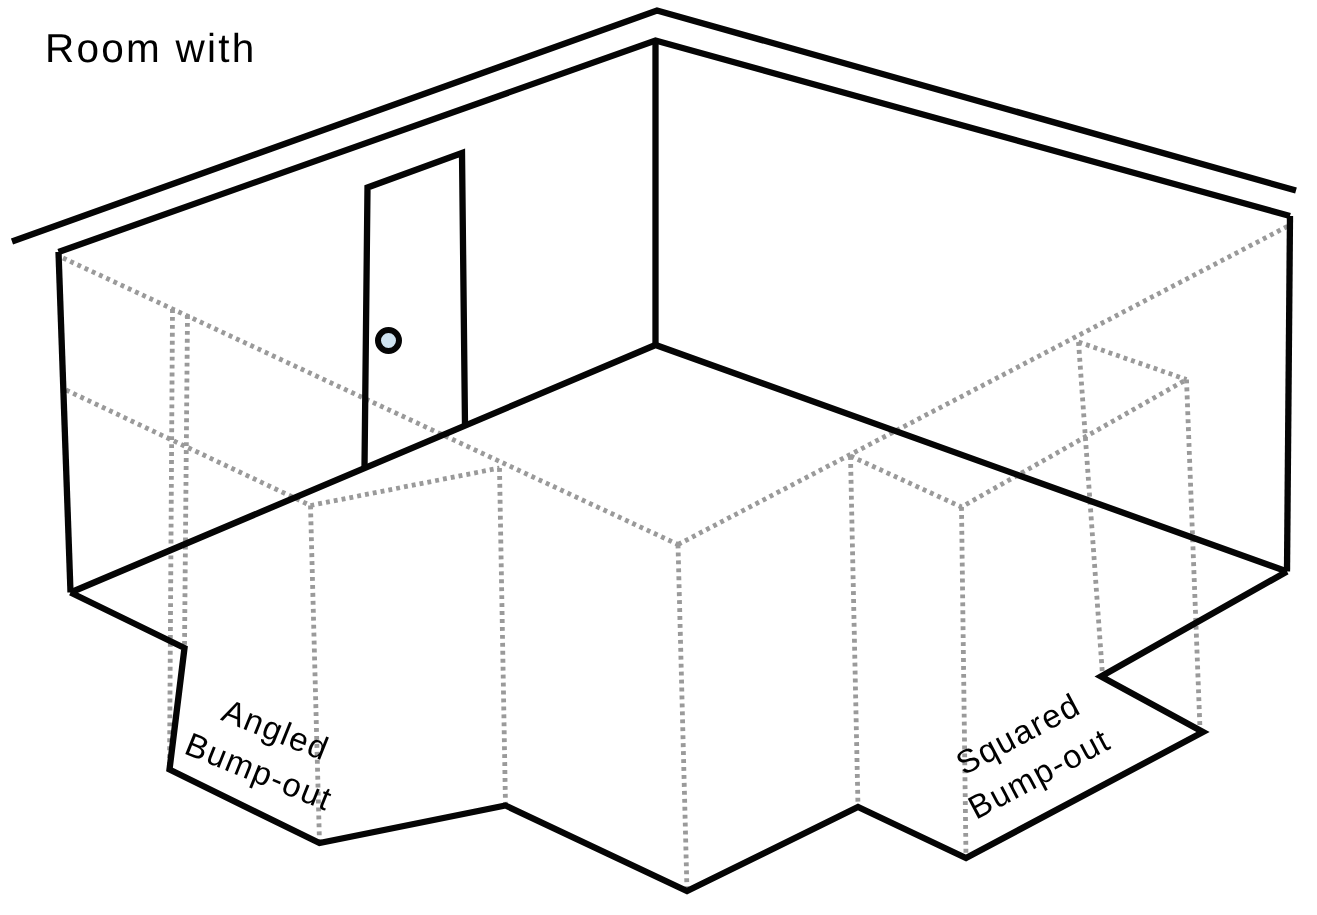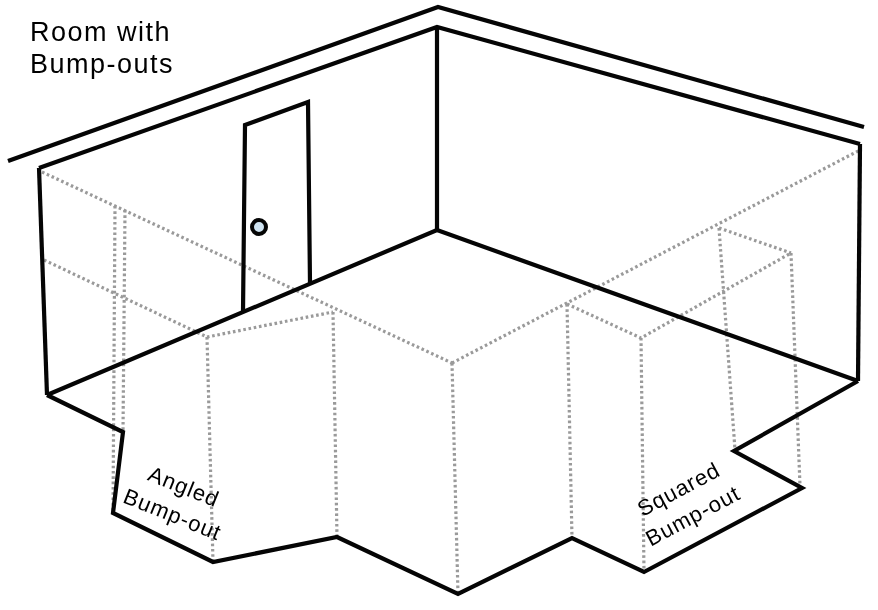--- a/index.html
+++ b/index.html
@@ -87,21 +87,20 @@
       <polyline points="39,168 47,395" class="solid"></polyline>
       <polyline points="860,144 858,381" class="solid"></polyline>
       <polyline points="47,395 437,230 858,381" class="solid"></polyline>
       <polyline points="47,395 123,432 113,513 213,562 337,537 458,594 572,538 644,572 802,488 734,451 858,381" class="solid"></polyline>
       <polyline points="243,312 245,125 308,102 310,284" class="solid"></polyline>
       <circle cx="259" cy="227" r="7" class="knob" fill="#cfe3f1"></circle>
     </svg>
 
   <div class="figure-title">
     <div>Room with</div>
-    <div>Bump-outs</div>
   </div>
 
   <div class="bump-label" id="label-angled" style="left: 178px; top: 501px; transform: translate(-50%, -50%) rotate(22deg);">
     <div>Angled</div>
     <div>Bump-out</div>
   </div>
 
   <div class="bump-label" id="label-squared" style="left: 686px; top: 503px; transform: translate(-50%, -50%) rotate(-28deg);">
     <div>Squared</div>
     <div>Bump-out</div>

